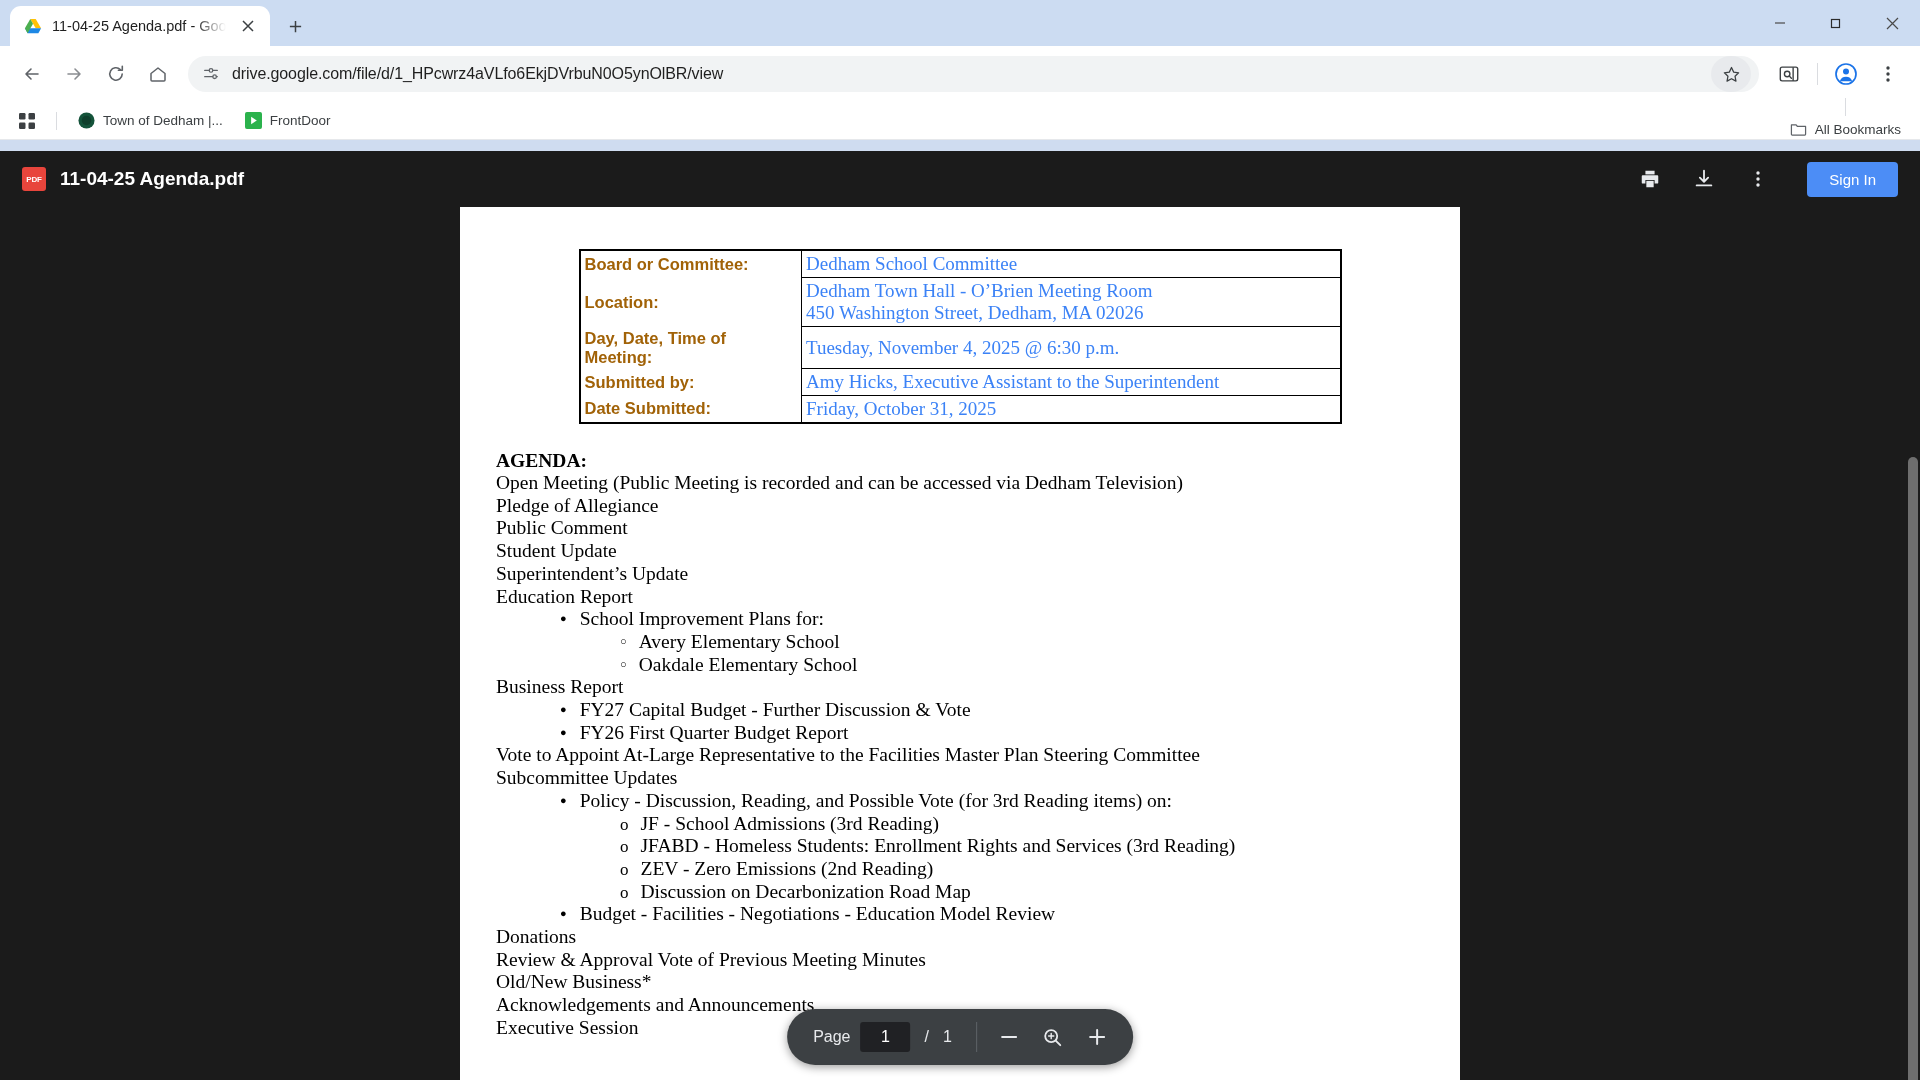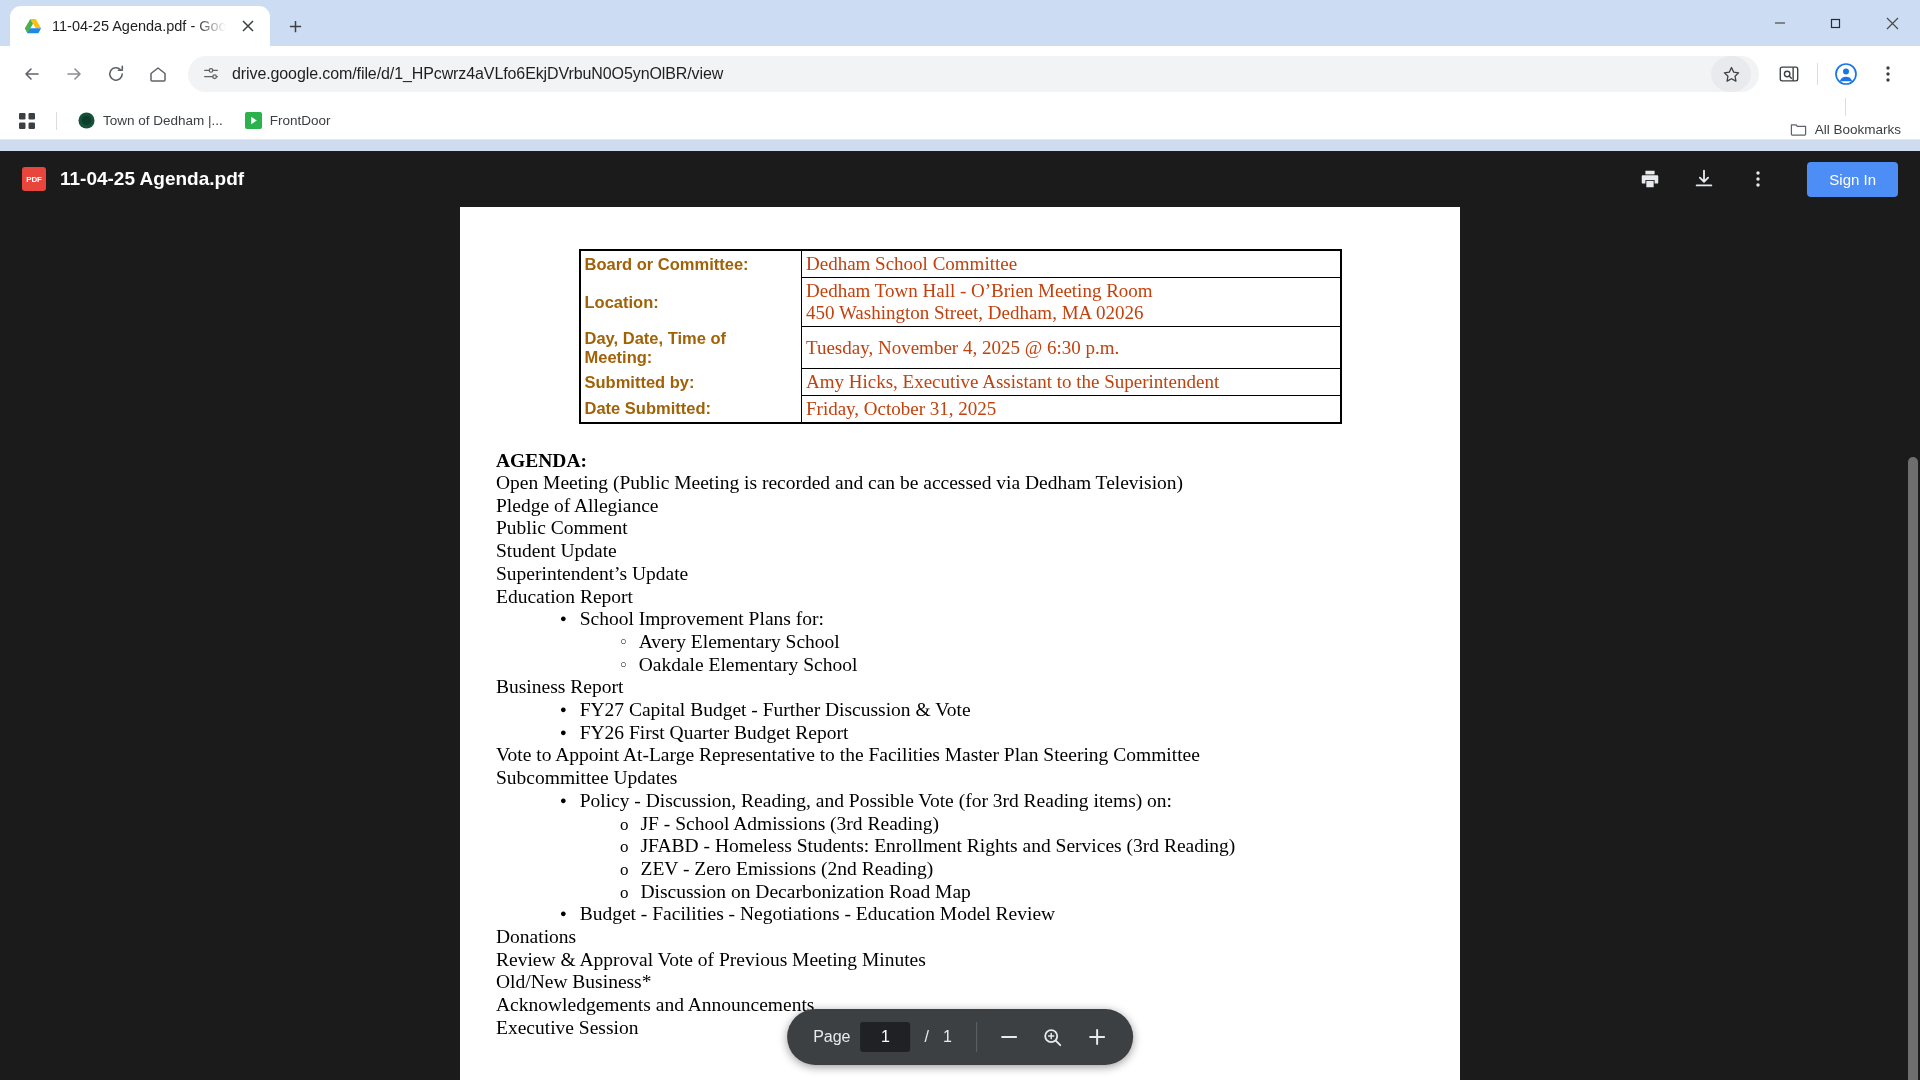--- a/index.html
+++ b/index.html
@@ -166,21 +166,21 @@
   table.infotbl td { vertical-align: middle; padding: 2px 4px; }
   td.lbl {
     width: 222px;
     font-family: "Liberation Sans", sans-serif;
     font-weight: bold; font-size: 16.5px; color: #a16207;
     padding-left: 10px;
     border-right: 1px solid #000;
   }
   td.val {
     font-family: "Liberation Serif", serif;
-    font-size: 19px; color: #c2410c;
+    font-size: 19px; color: #3b82f6;
     padding-left: 8px;
     border-bottom: 1.5px solid #000;
   }
   tr.last td.val { border-bottom: none; }
   td.val .l2 { display: block; }
 
   .agenda-h {
     font-family: "Liberation Serif", serif;
     font-size: 19.5px; font-weight: bold;
     margin-top: 26px;

